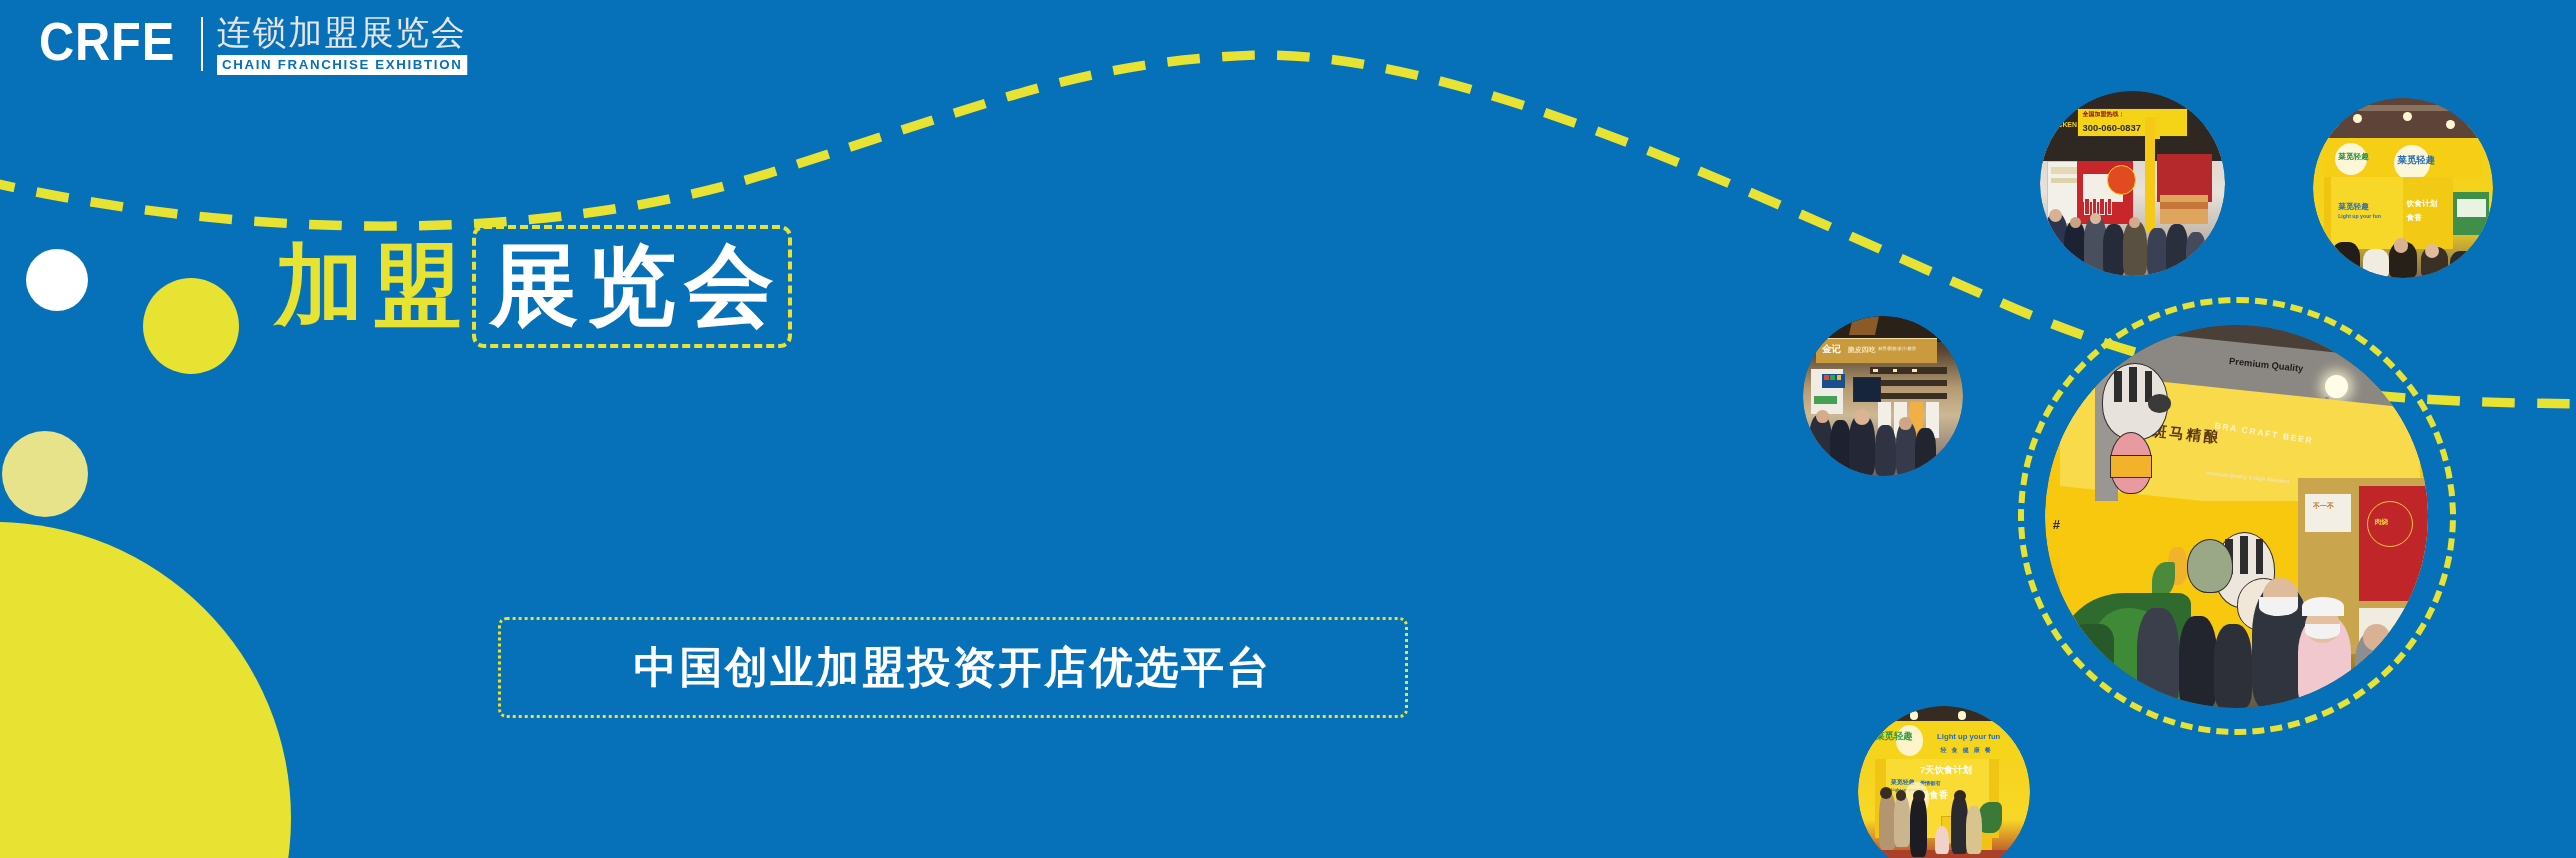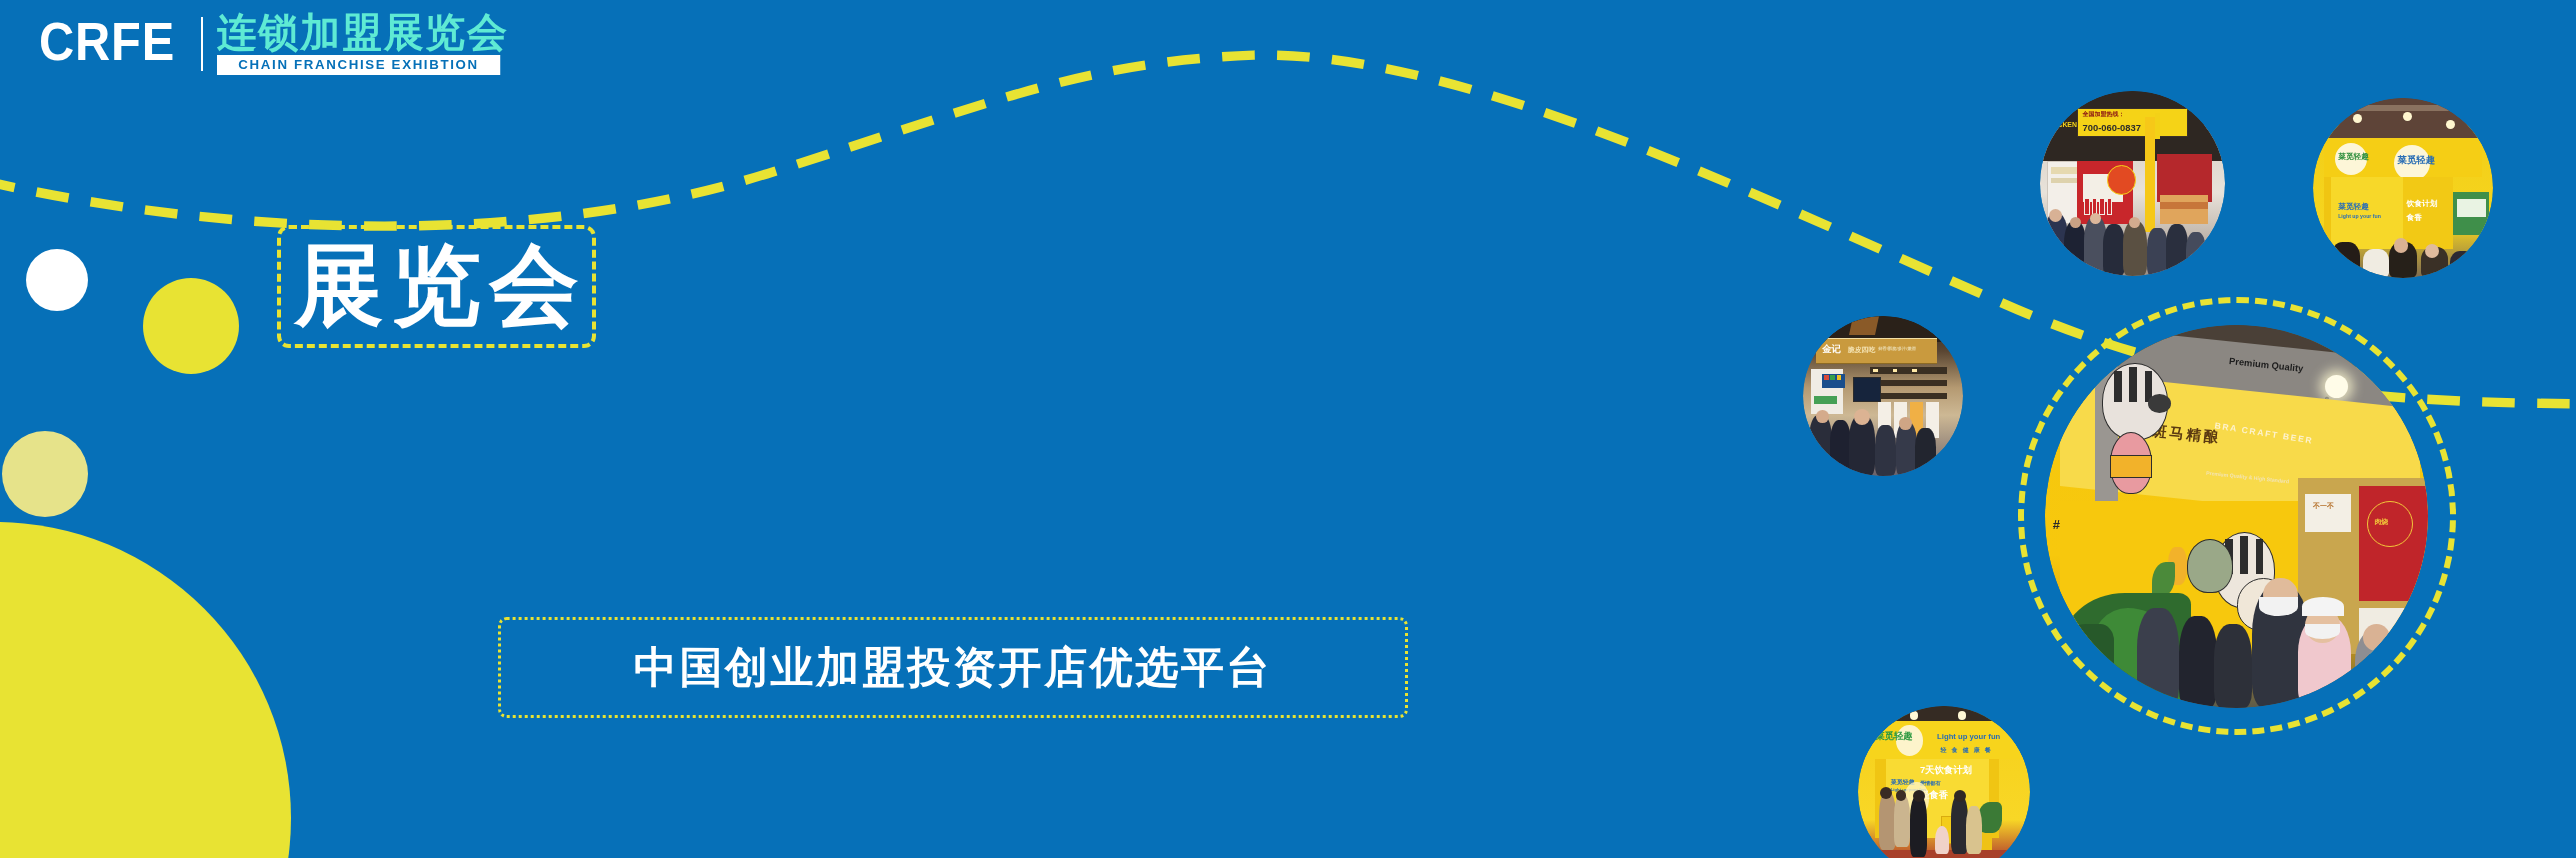--- a/index.html
+++ b/index.html
@@ -66,23 +66,23 @@
     background: #ffffff;
     margin: 3.4px 13.7px 3.4px 12px;
     align-self: stretch;
   }
   .logo-text-block {
     display: flex;
     flex-direction: column;
     justify-content: center;
   }
   .logo-cn {
-    color: #5eead4;
-    font-size: 40px;
-    font-weight: 700;
+    color: #e5e5e5;
+    font-size: 34px;
+    font-weight: 400;
     letter-spacing: 1.7px;
     line-height: 36px;
     white-space: nowrap;
   }
   .logo-en {
     margin-top: 5.2px;
     background: #ffffff;
     color: #0670B8;
     font-size: 13.7px;
     font-weight: 700;
@@ -237,39 +237,40 @@
   <div class="logo">
     <div class="logo-mark">CRFE</div>
     <div class="logo-divider"></div>
     <div class="logo-text-block">
       <div class="logo-cn">连锁加盟展览会</div>
       <div class="logo-en">CHAIN FRANCHISE EXHIBTION</div>
     </div>
   </div>
 
   <div class="headline">
+    <span class="hl-seg hl-yellow">加盟</span>
     <span class="hl-seg hl-boxed">展览会</span>
   </div>
 
 
   <div class="tagline-box">
     <span class="tagline-text">中国创业加盟投资开店优选平台</span>
   </div>
 
   <div class="dashed-ring"></div>
 
   <div class="photo p1">
     <div class="photo-inner">
       <div class="b-bg" style="background:linear-gradient(180deg,#3a3029 0%,#4a3d30 18%,#d8cfc4 19%,#e8e2da 55%,#9d8f83 100%);"></div>
 
       <div class="band" style="left:0;top:0;width:100%;height:38%;background:#2e2722;"></div>
 
       <div class="band" style="left:20%;top:9%;width:60%;height:16%;background:#F5D317;border:0.9px solid #3a3029;"></div>
       <div class="mini-label" style="left:23%;top:10.5%;color:#8a1515;">全国加盟热线：</div>
-      <div class="mini-label lg" style="left:23%;top:16.5%;color:#2b2b2b;">700-060-0837</div>
+      <div class="mini-label lg" style="left:23%;top:16.5%;color:#2b2b2b;">300-060-0837</div>
 
       <div class="mini-label" style="left:3%;top:16%;color:#F5D317;font-size:6.9px;">CHICKEN</div>
 
       <div class="band" style="left:57%;top:14%;width:5%;height:62%;background:#F6C818;"></div>
       <div class="band" style="left:62%;top:12%;width:3%;height:14%;background:#F3D117;"></div>
 
       <div class="band" style="left:4%;top:38%;width:34%;height:34%;background:#f3efe9;border:0.9px solid #cfc7bd;"></div>
       <div class="band" style="left:6%;top:41%;width:28%;height:4%;background:#e6d9b0;"></div>
       <div class="band" style="left:6%;top:47%;width:28%;height:3%;background:#ded2ad;"></div>
 

